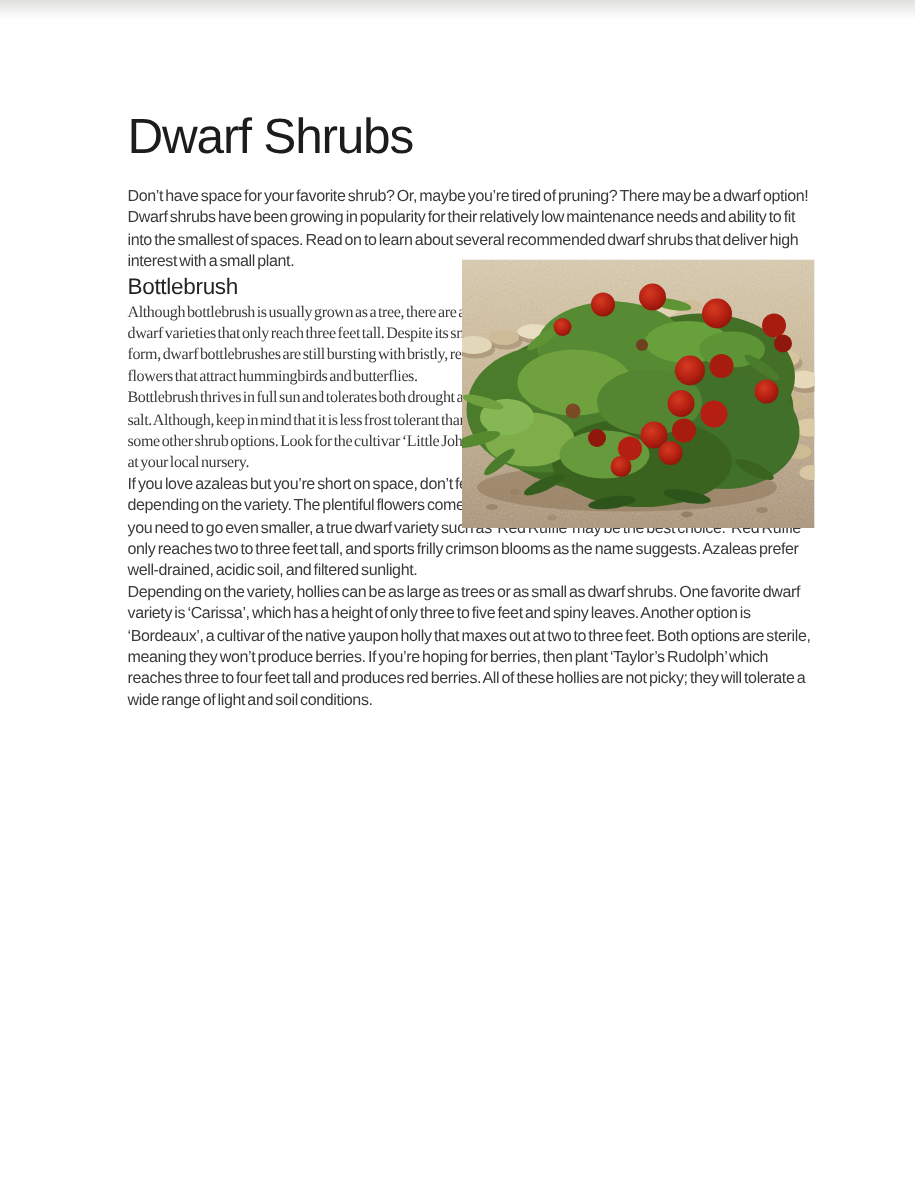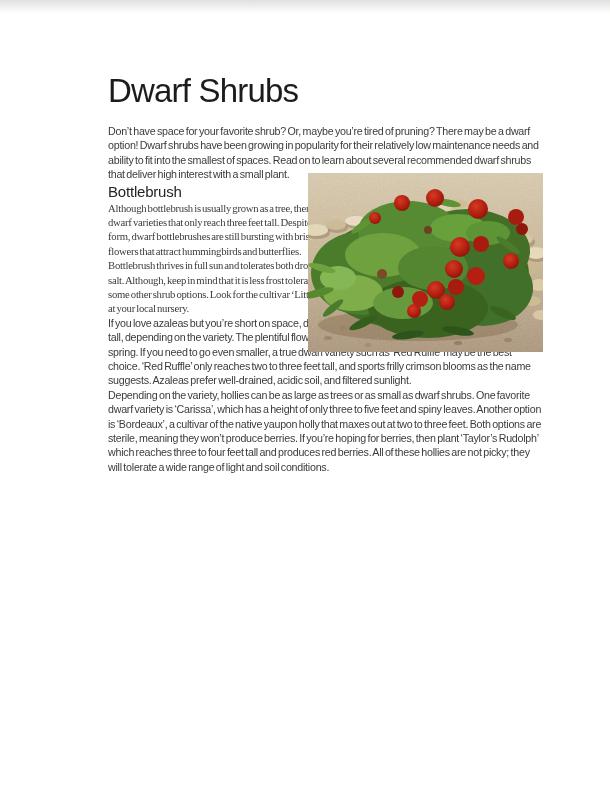--- a/index.html
+++ b/index.html
@@ -10,21 +10,21 @@
     font-family:"Liberation Sans",sans-serif;
     overflow:hidden;
   }
   .page::before{
     content:"";
     position:absolute;top:0;left:0;right:0;height:13px;
     background:linear-gradient(#e0e0df, rgba(255,255,255,0));
     pointer-events:none;
   }
   .content{
-    padding:72px 67px 0 108px;
+    padding:72px 67px 0 85px;
   }
   h1.doc-title{
     font-size:33px;
     font-weight:400;
     color:#1c1c1c;
     letter-spacing:-0.8px;
     line-height:1.18;
     margin:0 0 13px 0;
   }
   h2.section-heading{

